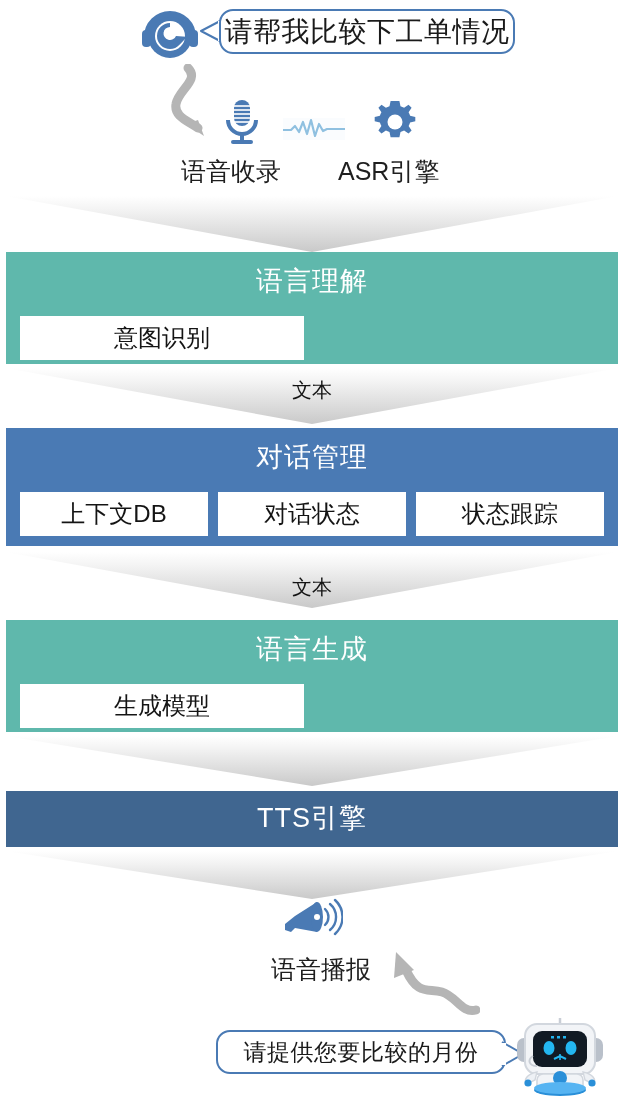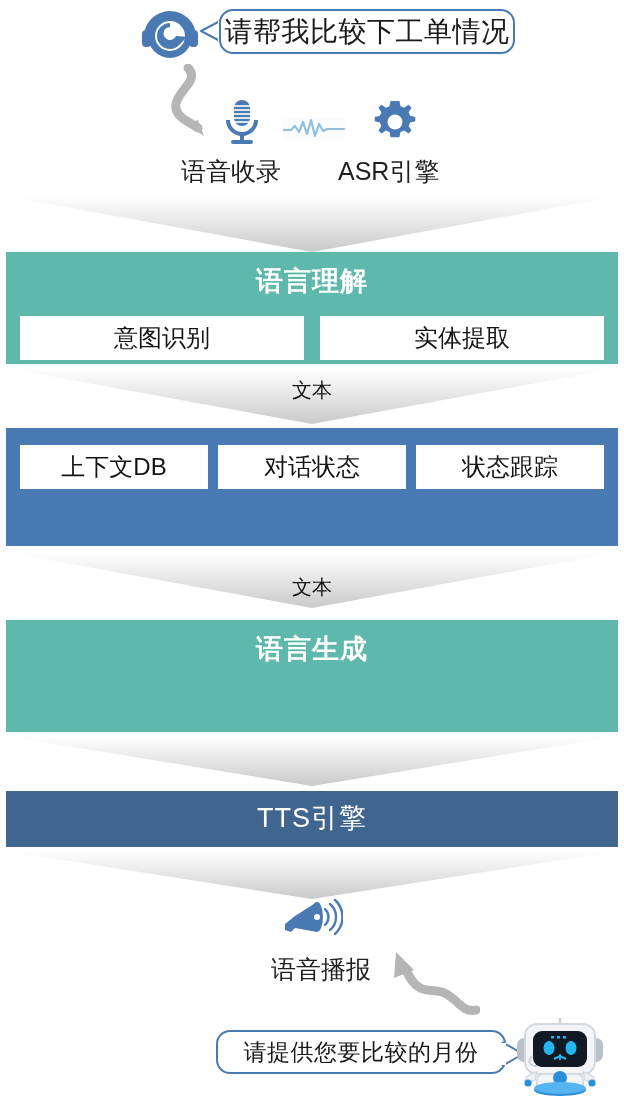--- a/index.html
+++ b/index.html
@@ -42,21 +42,21 @@
   .panel{
     position:absolute; left:6px; width:612px;
     display:block;
   }
   .panel-teal{ background:#5FB8AC; }
   .panel-blue{ background:#4A7AB4; }
   .panel-tts { background:#406690; }
 
   .panel-title{
     width:100%; text-align:center; color:#ffffff;
-    font-weight:bold; font-size:27px; letter-spacing:1px;
+    font-weight:normal; font-size:27px; letter-spacing:1px;
     padding-top:11px;
   }
   .panel-title.thin{ font-weight:normal; font-size:27px; }
 
   .boxrow{
     display:flex; justify-content:space-between;
     padding:6px 14px; margin-top:11px;
   }
   .subbox{
     background:#ffffff; height:44px;
@@ -152,41 +152,42 @@
 
   <span class="lbl lbl-voice">语音收录</span>
   <span class="lbl lbl-asr">ASR引擎</span>
 
   <div class="funnel" style="top:196px;"></div>
 
   <div class="panel panel-teal" style="top:252px;height:112px;">
     <div class="panel-title">语言理解</div>
     <div class="boxrow two">
       <div class="subbox">意图识别</div>
-      <div class="subbox">实体提取</div>
     </div>
   </div>
 
   <div class="funnel" style="top:368px;"></div>
   <div class="funnel-label" style="top:377px;">文本</div>
 
   <div class="panel panel-blue" style="top:428px;height:118px;">
+    <div class="panel-title">对话管理</div>
     <div class="boxrow three">
       <div class="subbox">上下文DB</div>
       <div class="subbox">对话状态</div>
       <div class="subbox">状态跟踪</div>
     </div>
   </div>
 
   <div class="funnel" style="top:552px;"></div>
   <div class="funnel-label" style="top:574px;">文本</div>
 
   <div class="panel panel-teal" style="top:620px;height:112px;">
     <div class="panel-title">语言生成</div>
     <div class="boxrow two">
+      <div class="subbox">生成模型</div>
     </div>
   </div>
 
   <div class="funnel" style="top:736px;height:50px;"></div>
 
   <div class="panel panel-tts" style="top:791px;height:56px;">
     <div class="panel-title thin" style="padding-top:9px;">TTS引擎</div>
   </div>
 
   <div class="funnel" style="top:851px;height:48px;"></div>

